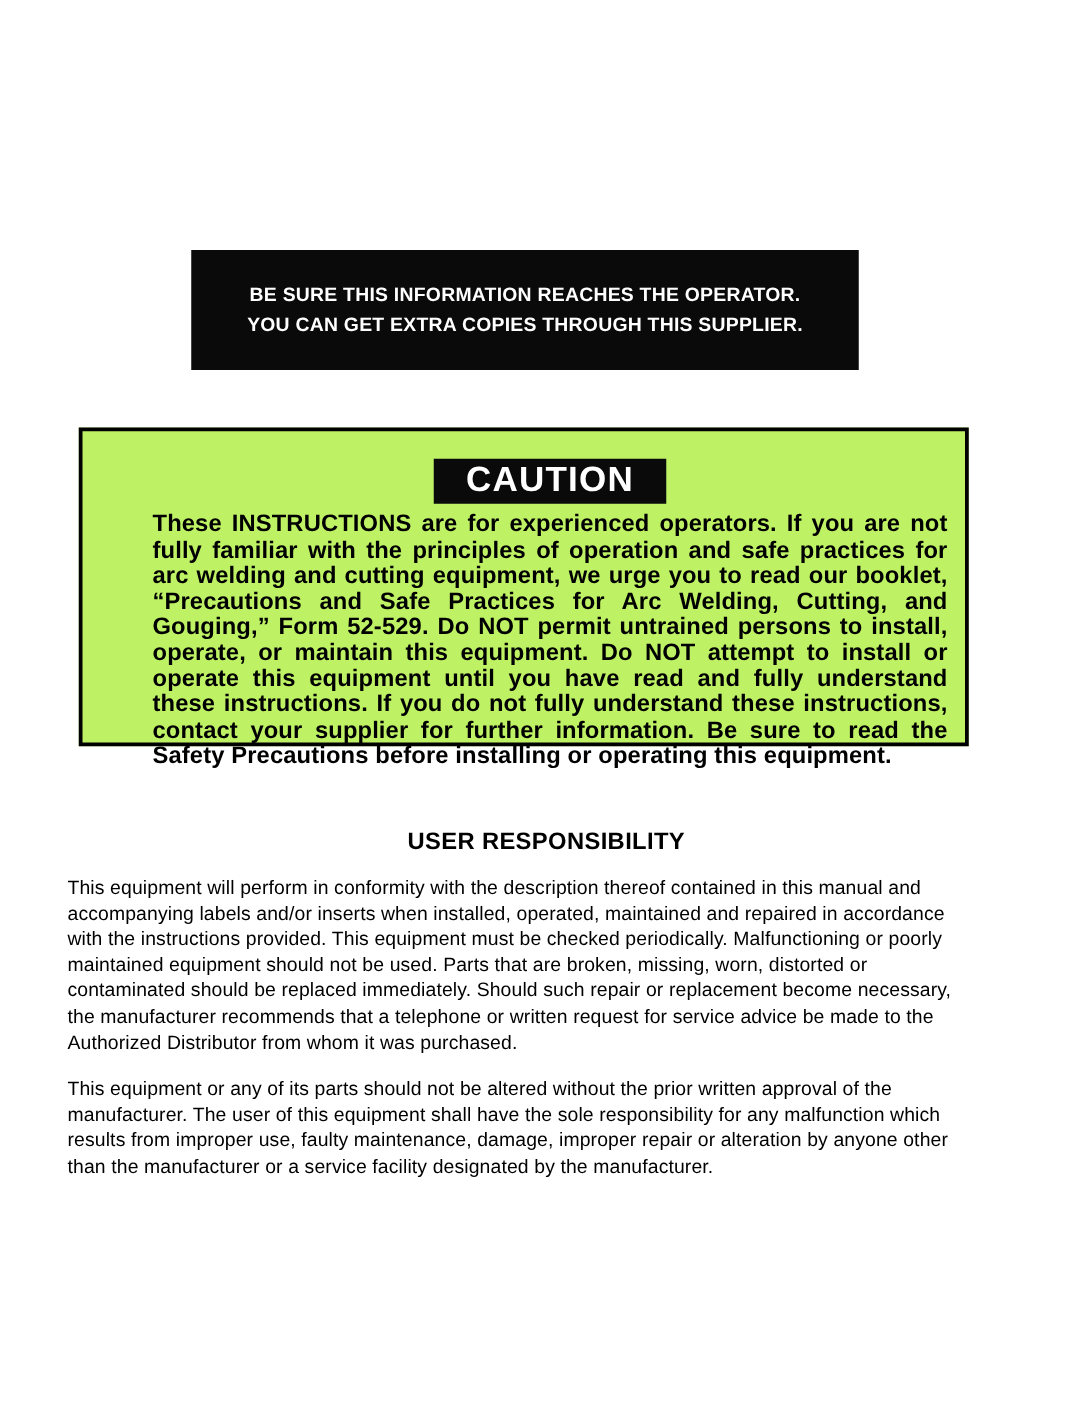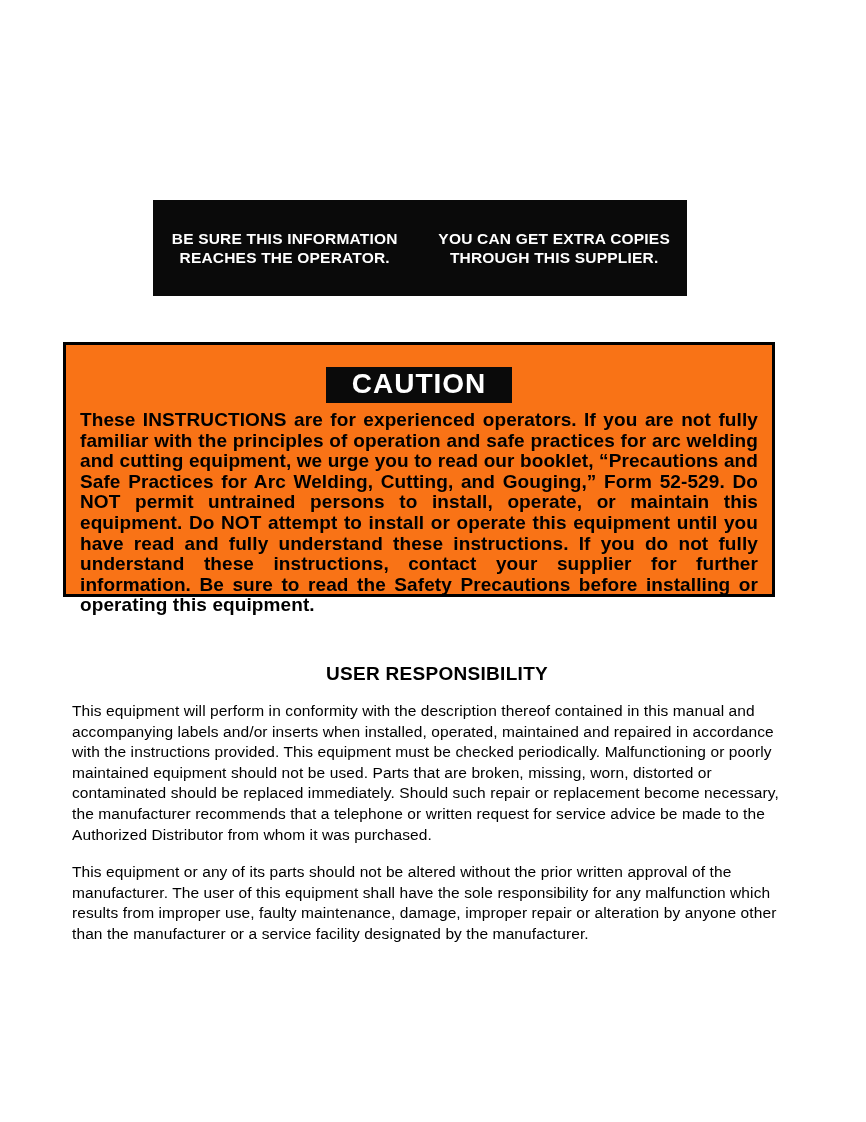--- a/index.html
+++ b/index.html
@@ -20,42 +20,44 @@
   
   .notice-banner {
     position: absolute;
     left: 153px;
     top: 200px;
     width: 534px;
     height: 96px;
     background: #0a0a0a;
     color: #ffffff;
     display: flex;
+    flex-direction: column;
     align-items: center;
-    justify-content: space-between;
+    justify-content: center;
     gap: 5px;
     text-align: center;
   }
   .notice-banner .notice-line {
     font-size: 15.5px;
     font-weight: bold;
     letter-spacing: 0.2px;
     line-height: 19px;
   }
 
   
   .caution-box {
     position: absolute;
     left: 63px;
     top: 342px;
     width: 712px;
     height: 255px;
     border: 3px solid #000000;
     box-sizing: border-box;
-    background: #f97316;
+    background: #bef264;
+    padding-left: 42px;
   }
   .caution-title {
     display: block;
     width: fit-content;
     margin: 22px auto 6px auto;
     background: #0a0a0a;
     color: #ffffff;
     font-size: 28px;
     font-weight: bold;
     letter-spacing: 1px;
@@ -77,21 +79,21 @@
     left: 4px;
     top: 663px;
     width: 100%;
     text-align: center;
     font-size: 19px;
     font-weight: bold;
     letter-spacing: 0.3px;
   }
   .ur-body {
     position: absolute;
-    left: 72px;
+    left: 54px;
     top: 701px;
     width: 714px;
   }
   .ur-paragraph {
     font-size: 15.5px;
     font-weight: normal;
     line-height: 20.6px;
     text-align: left;
     margin: 0 0 17px 0;
     letter-spacing: 0.1px;

